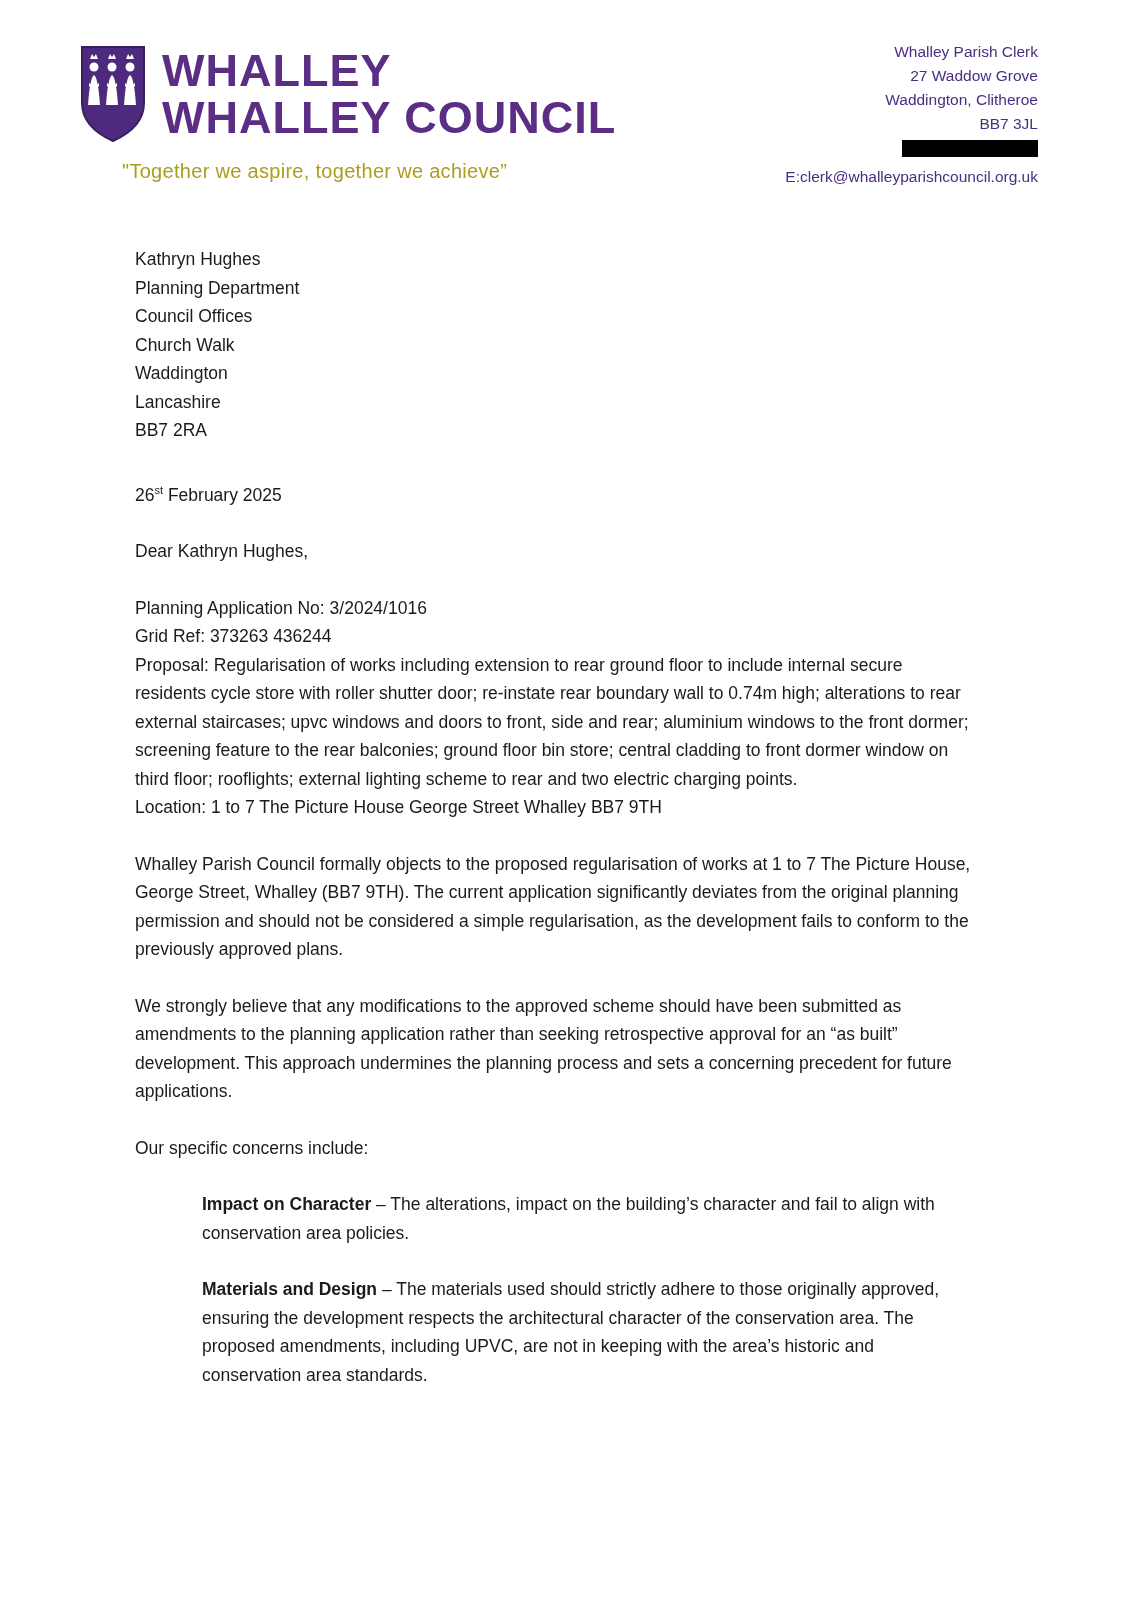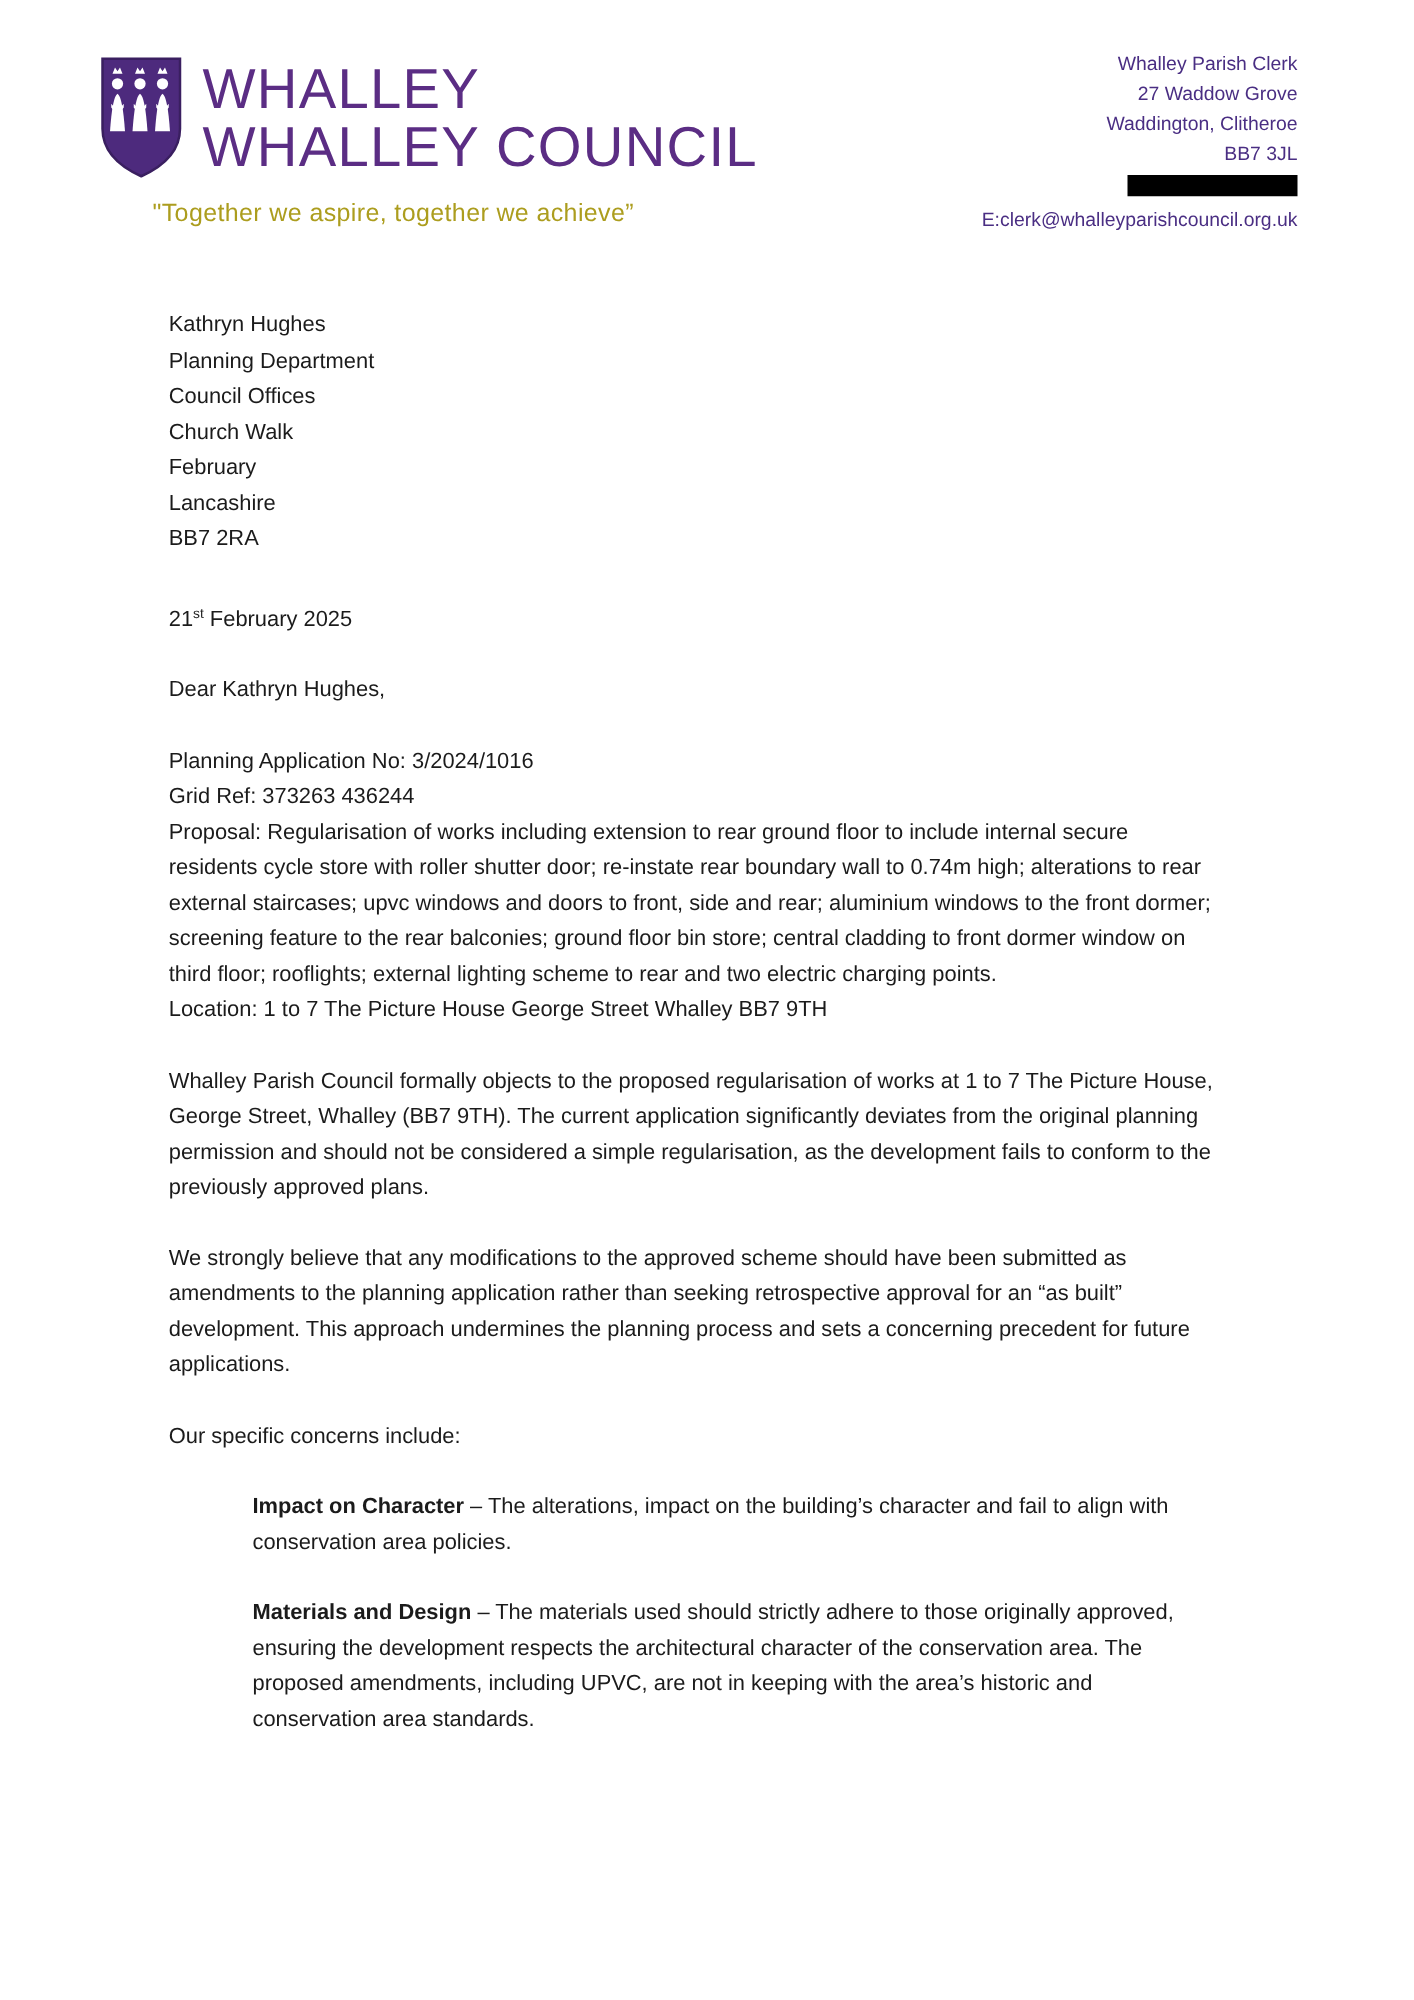--- a/index.html
+++ b/index.html
@@ -14,21 +14,21 @@
   }
 
   
   .header { position: relative; height: 215px; }
   .logo {
     position: absolute; left: 80px; top: 45px;
     width: 66px; height: 98px;
   }
   .org-name {
     position: absolute; left: 162px; top: 48px;
-    color: #5b2d84; font-weight: 400; line-height: 1.04;
+    color: #5b2d84; font-weight: 700; line-height: 1.04;
     font-size: 45px; letter-spacing: 1px;
   }
   .tagline {
     position: absolute; left: 122px; top: 160px;
     color: #ac9d1e; font-size: 20px; letter-spacing: 0.3px;
   }
   .clerk-block {
     position: absolute; right: 93px; top: 40px;
     text-align: right; color: #4a2e83;
     font-size: 15.5px; line-height: 24px;
@@ -110,26 +110,26 @@
     <div class="email-line">E:clerk@whalleyparishcouncil.org.uk</div>
   </div>
 
   <div class="letter-body">
 
     <div class="block gap-large">
       <div>Kathryn Hughes</div>
       <div>Planning Department</div>
       <div>Council Offices</div>
       <div>Church Walk</div>
-      <div>February</div>
+      <div>Waddington</div>
       <div>Lancashire</div>
       <div>BB7 2RA</div>
     </div>
 
-    <div class="block date-line"><span>21</span><sup>st</sup><span> February 2025</span></div>
+    <div class="block date-line"><span>26</span><sup>st</sup><span> February 2025</span></div>
 
     <div class="block">Dear Kathryn Hughes,</div>
 
     <div class="block">
       <div>Planning Application No: 3/2024/1016</div>
       <div>Grid Ref: 373263 436244</div>
       <div>Proposal: Regularisation of works including extension to rear ground floor to include internal secure residents cycle store with roller shutter door; re-instate rear boundary wall to 0.74m high; alterations to rear external staircases; upvc windows and doors to front, side and rear; aluminium windows to the front dormer; screening feature to the rear balconies; ground floor bin store; central cladding to front dormer window on third floor; rooflights; external lighting scheme to rear and two electric charging points.</div>
       <div>Location: 1 to 7 The Picture House George Street Whalley BB7 9TH</div>
     </div>
 

